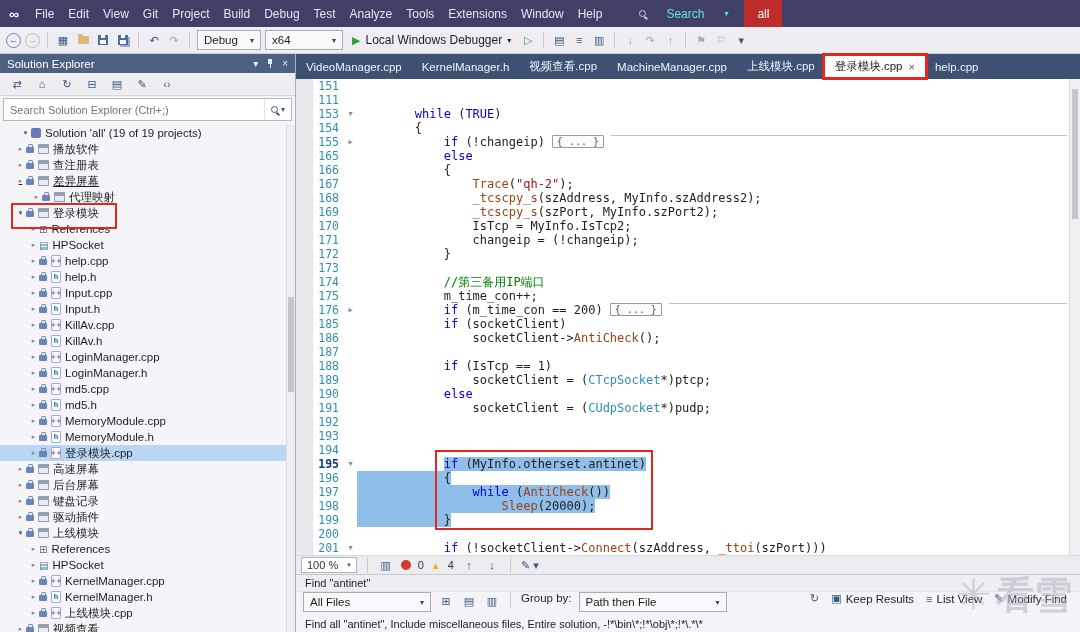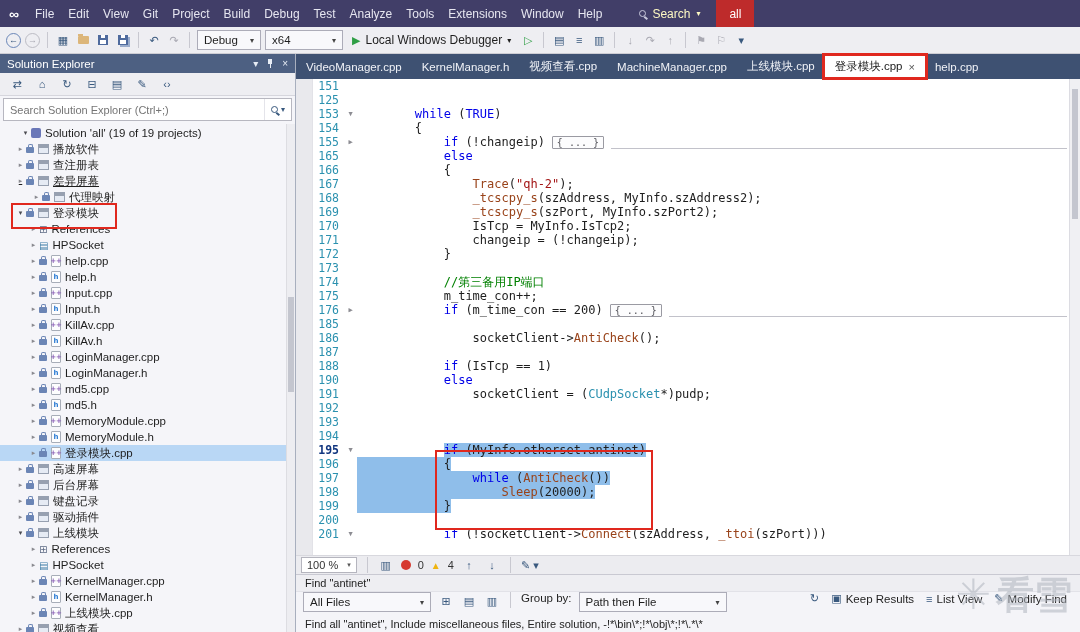--- a/index.html
+++ b/index.html
@@ -4,21 +4,21 @@
 <style>
   *{box-sizing:border-box;margin:0;padding:0}
   html,body{width:1080px;height:632px;overflow:hidden;background:#EEEEF2;
     font-family:"Liberation Sans","DejaVu Sans",sans-serif;font-size:12px;color:#1E1E1E}
   #vs{width:1080px;height:632px;display:flex;flex-direction:column;position:relative}
 
   
   .menubar{height:27px;flex:0 0 27px;background:#413E68;display:flex;align-items:center;color:#E6E6F0;padding:0 4px}
   .vs-logo{color:#FFF;font-weight:bold;font-style:italic;font-size:14px;margin:0 9px 0 5px}
   .menu-item{padding:4px 7px;cursor:default;white-space:nowrap}
-  .quick-search{margin-left:22px;display:flex;align-items:center;gap:6px;color:#fef9c3;padding:2px 8px}
+  .quick-search{margin-left:22px;display:flex;align-items:center;gap:20px;color:#5eead4;padding:2px 8px}
   .badge-all{background:#BE2B2B;color:#FFF;padding:20px 13px;margin-left:8px;font-size:12px}
   .chev{font-size:8px}
   .mag{width:7px;height:7px;border:1.5px solid #C9C9DC;border-radius:50%;display:inline-block;position:relative}
   .mag::after{content:'';position:absolute;width:4px;height:1.5px;background:#C9C9DC;right:-3px;bottom:-2px;transform:rotate(40deg)}
   .mag.dark{border-color:#39597E}.mag.dark::after{background:#39597E}
 
   
   .toolbar{height:27px;flex:0 0 27px;background:#EEEEF2;border-bottom:1px solid #CDCDD4;display:flex;align-items:center;padding:0 6px;gap:4px}
   .tbtn{min-width:16px;height:18px;display:inline-flex;align-items:center;justify-content:center;color:#39597E;font-size:11px}
   .tbtn.dis{color:#A9A9B2}
@@ -75,21 +75,21 @@
   .editor{flex:1;display:flex;flex-direction:column;min-width:0;background:#eab308;position:relative}
   .tabbar{height:25px;flex:0 0 25px;background:#3E5172;display:flex;color:#F0F2F7;font-size:11.5px;overflow:visible}
   .tab{padding:0 10px;display:flex;align-items:center;gap:6px;white-space:nowrap;position:relative}
   .tab.active{background:#FFFFFF;color:#1A1A1A}
   .tab-x{font-size:11px;color:#555}
   .tab.tab-ann::after{content:'';position:absolute;inset:-1px -3px;border:3px solid #E0281E;pointer-events:none;z-index:4}
 
   .code{flex:1;position:relative;overflow:hidden;font-family:"DejaVu Sans Mono","Liberation Mono",monospace;font-size:12px;background:#FFF}
   .bp-margin{position:absolute;left:0;top:0;bottom:0;width:17px;background:#E9E9ED;border-right:1px solid #E2E2E7}
   .lines{position:absolute;left:17px;top:0;right:11px;bottom:0}
-  .cl{height:14px;line-height:14px;display:flex;align-items:flex-end}
+  .cl{height:14px;line-height:14px;display:flex;align-items:flex-start}
   .cl .num{width:31px;flex:0 0 31px;text-align:right;padding-right:5px;color:#2B91AF;font-size:11.5px}
   .cl .num.cur{color:#10357F;font-weight:bold}
   .cl .fold{width:13px;flex:0 0 13px;color:#8C8C92;font-size:7px;text-align:center}
   .cl pre{font-family:inherit;white-space:pre}
   .k{color:#0000E8}.f{color:#99431A}.s{color:#A31515}.c{color:#008000}.t{color:#2B91AF}.p{color:#1E1E1E}
   .sel{background:#8FBEEA}
   .fold-box{display:inline-block;border:1px solid #9A9AA2;color:#5A5A60;background:#FCFCFD;font-size:10px;line-height:11px;padding:0 4px;margin-left:7px;border-radius:1px}
   .hrline{flex:1;height:1px;background:#C2C2CA;margin-left:7px;margin-right:2px}
   .code-ann{position:absolute;border:2px solid #E0281E;left:139px;top:371px;width:218px;height:80px;pointer-events:none;z-index:5}
   .vscroll{position:absolute;right:0;top:0;bottom:0;width:11px;background:#F0F0F3;border-left:1px solid #DCDCE2}
@@ -498,21 +498,21 @@
 
       <div class="code">
         <div class="bp-margin"></div>
         <div class="lines">
             <div class="cl">
               <span class="num">151</span>
               <span class="fold"></span>
               <pre></pre>
             </div>
             <div class="cl">
-              <span class="num">125</span>
+              <span class="num">111</span>
               <span class="fold"></span>
               <pre></pre>
             </div>
             <div class="cl">
               <span class="num">153</span>
               <span class="fold">▼</span>
               <pre>        <span class="k">while</span><span class="p"> (</span><span class="k">TRUE</span><span class="p">)</span></pre>
             </div>
             <div class="cl">
               <span class="num">154</span>
@@ -584,35 +584,41 @@
             <div class="cl">
               <span class="num">176</span>
               <span class="fold">▶</span>
               <pre>            <span class="k">if</span><span class="p"> (m_time_con == 200)</span></pre>
               <span class="fold-box">{ ... }</span>
               <span class="hrline"></span>
             </div>
             <div class="cl">
               <span class="num">185</span>
               <span class="fold"></span>
+              <pre>            <span class="k">if</span><span class="p"> (socketClient)</span></pre>
             </div>
             <div class="cl">
               <span class="num">186</span>
               <span class="fold"></span>
               <pre>                <span class="p">socketClient-&gt;</span><span class="f">AntiCheck</span><span class="p">();</span></pre>
             </div>
             <div class="cl">
               <span class="num">187</span>
               <span class="fold"></span>
               <pre></pre>
             </div>
             <div class="cl">
               <span class="num">188</span>
               <span class="fold"></span>
               <pre>            <span class="k">if</span><span class="p"> (IsTcp == 1)</span></pre>
+            </div>
+            <div class="cl">
+              <span class="num">189</span>
+              <span class="fold"></span>
+              <pre>                <span class="p">socketClient = (</span><span class="t">CTcpSocket</span><span class="p">*)ptcp;</span></pre>
             </div>
             <div class="cl">
               <span class="num">190</span>
               <span class="fold"></span>
               <pre>            <span class="k">else</span></pre>
             </div>
             <div class="cl">
               <span class="num">191</span>
               <span class="fold"></span>
               <pre>                <span class="p">socketClient = (</span><span class="t">CUdpSocket</span><span class="p">*)pudp;</span></pre>

